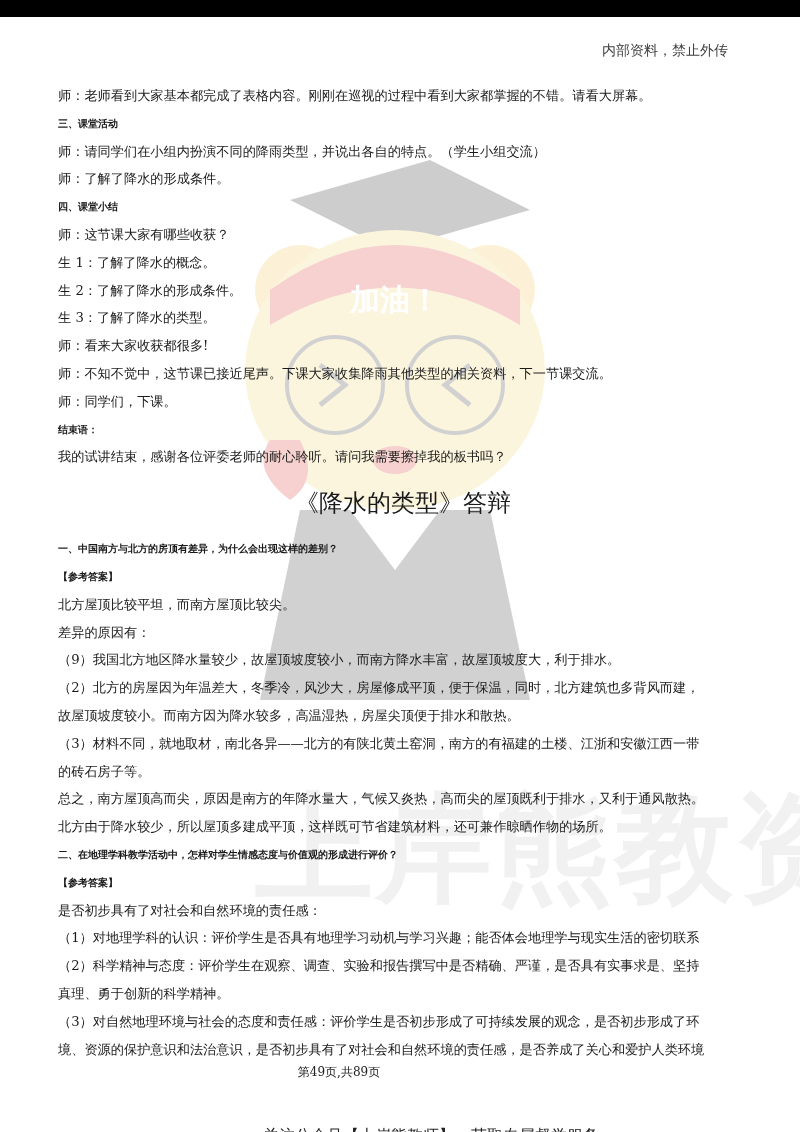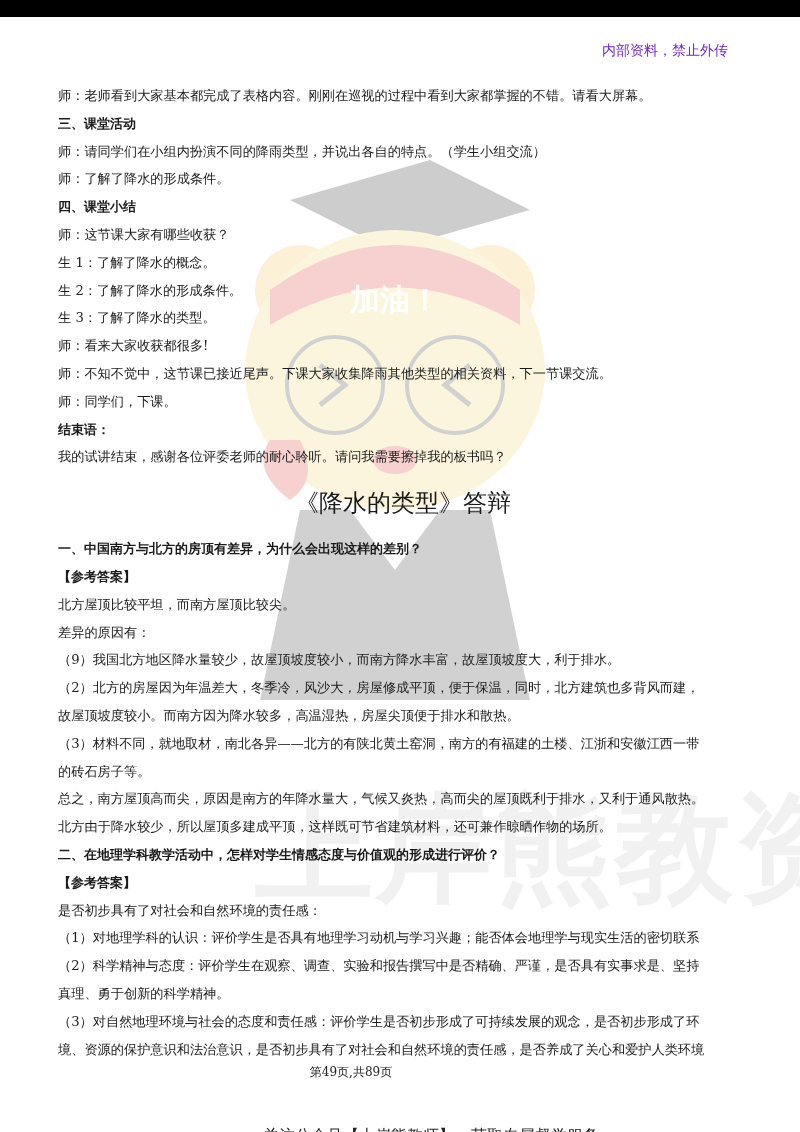--- a/index.html
+++ b/index.html
@@ -6,45 +6,45 @@
   body {
     width: 800px; height: 1132px; overflow: hidden;
     background: #ffffff;
     font-family: "DejaVu Serif", "Liberation Serif", serif;
     color: #1a1a1a;
     position: relative;
   }
   .topbar { position: absolute; left: 0; top: 0; width: 800px; height: 17px; background: #000; }
   .header-note {
     position: absolute; right: 72px; top: 42px;
-    font-size: 14px; color: #6d28d9;
+    font-size: 14px; color: #404040;
   }
   .watermark-bear {
     position: absolute; left: 230px; top: 140px; width: 330px; height: 560px;
     pointer-events: none; opacity: 0.22;
   }
   .watermark-text {
     position: absolute; left: 255px; top: 770px;
     font-family: "DejaVu Sans", "Liberation Sans", sans-serif;
     font-size: 118px; font-weight: bold; color: #000; opacity: 0.05;
     letter-spacing: 2px; white-space: nowrap; pointer-events: none;
   }
   .content {
     position: absolute; left: 58px; top: 82px; width: 690px;
     font-size: 13.2px; line-height: 27.8px;
   }
   .line { white-space: nowrap; }
-  .bold { font-weight: bold; font-family: "DejaVu Sans", "Liberation Sans", sans-serif; font-size: 13px; }
+  .bold { font-weight: bold; font-family: "DejaVu Sans", "Liberation Sans", sans-serif; font-size: 10px; }
   .title {
     text-align: center; font-size: 24px; line-height: 48px;
     font-family: "DejaVu Sans", "Liberation Sans", sans-serif;
     margin: 8px 0 8px 0;
   }
   .footer-page {
-    position: absolute; left: 12px; width: 678px; top: 1064px; text-align: center;
+    position: absolute; left: 0; width: 678px; top: 1064px; text-align: center;
     font-size: 12px; color: #222; box-sizing: border-box;
   }
   .footer-promo {
     position: absolute; left: 263px; top: 1082px;
     font-family: "DejaVu Sans", "Liberation Sans", sans-serif;
     font-size: 16px; color: #222; margin-top: 44px;
   }
 </style>
 </head>
 <body>

